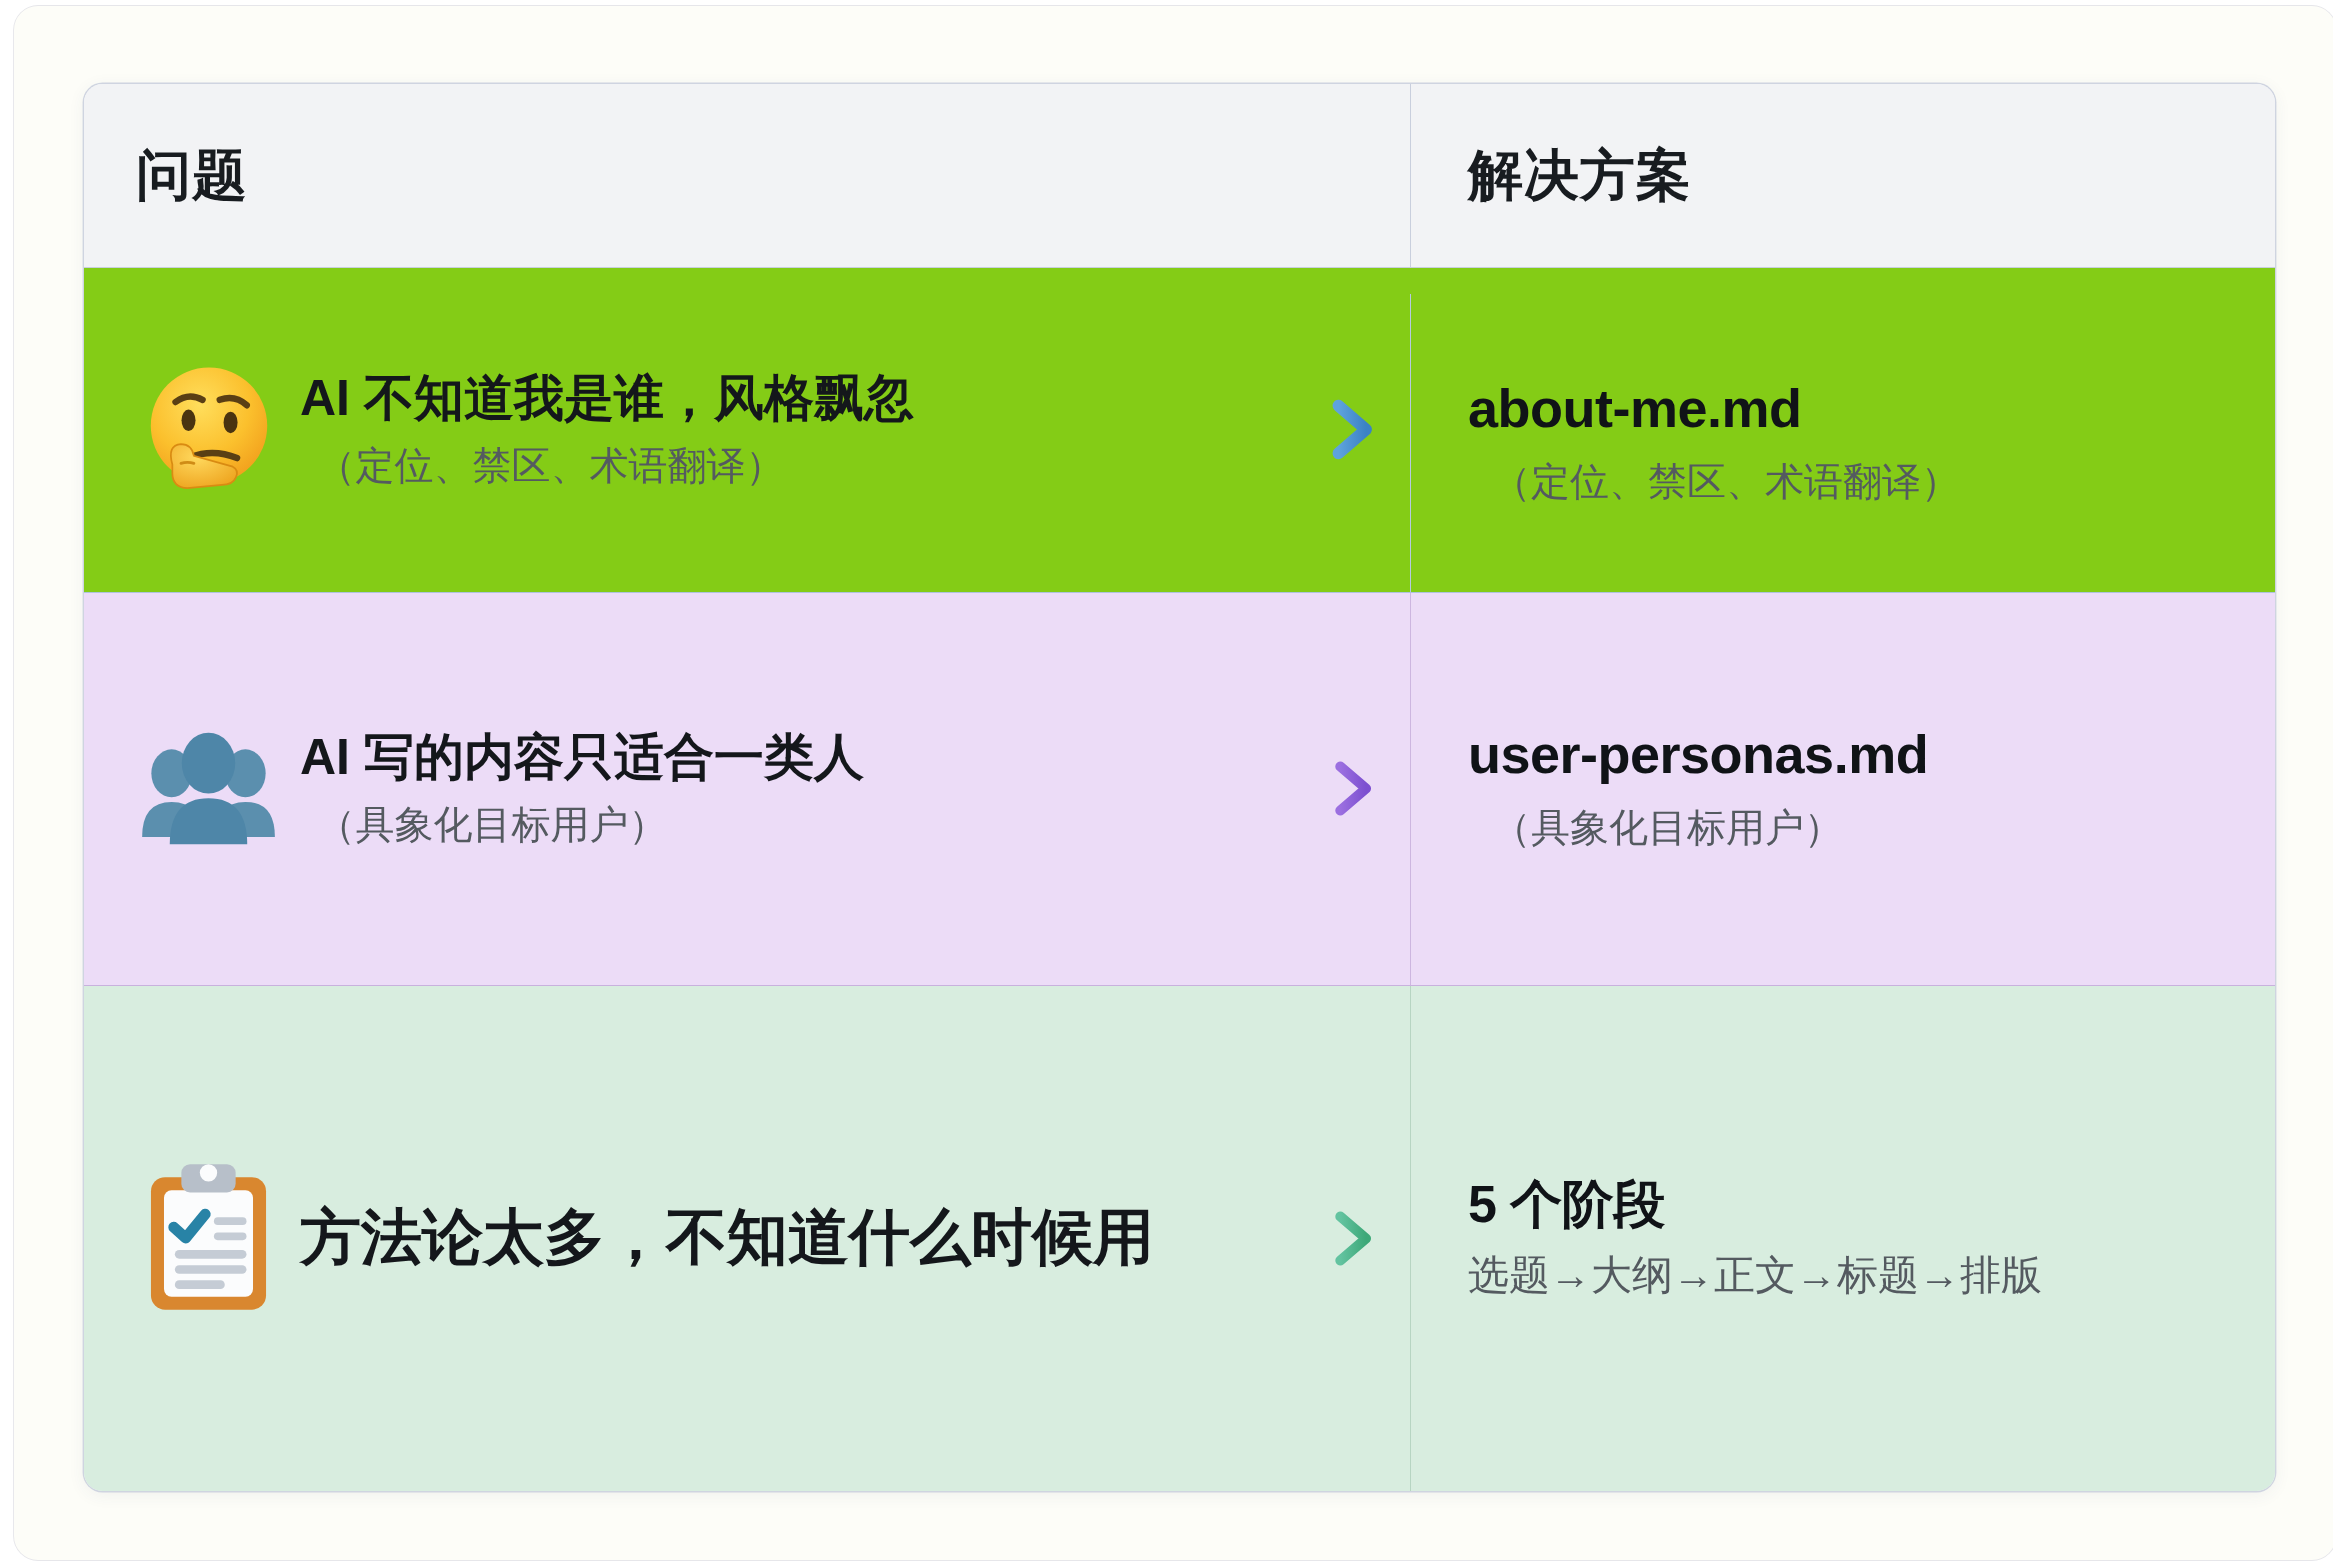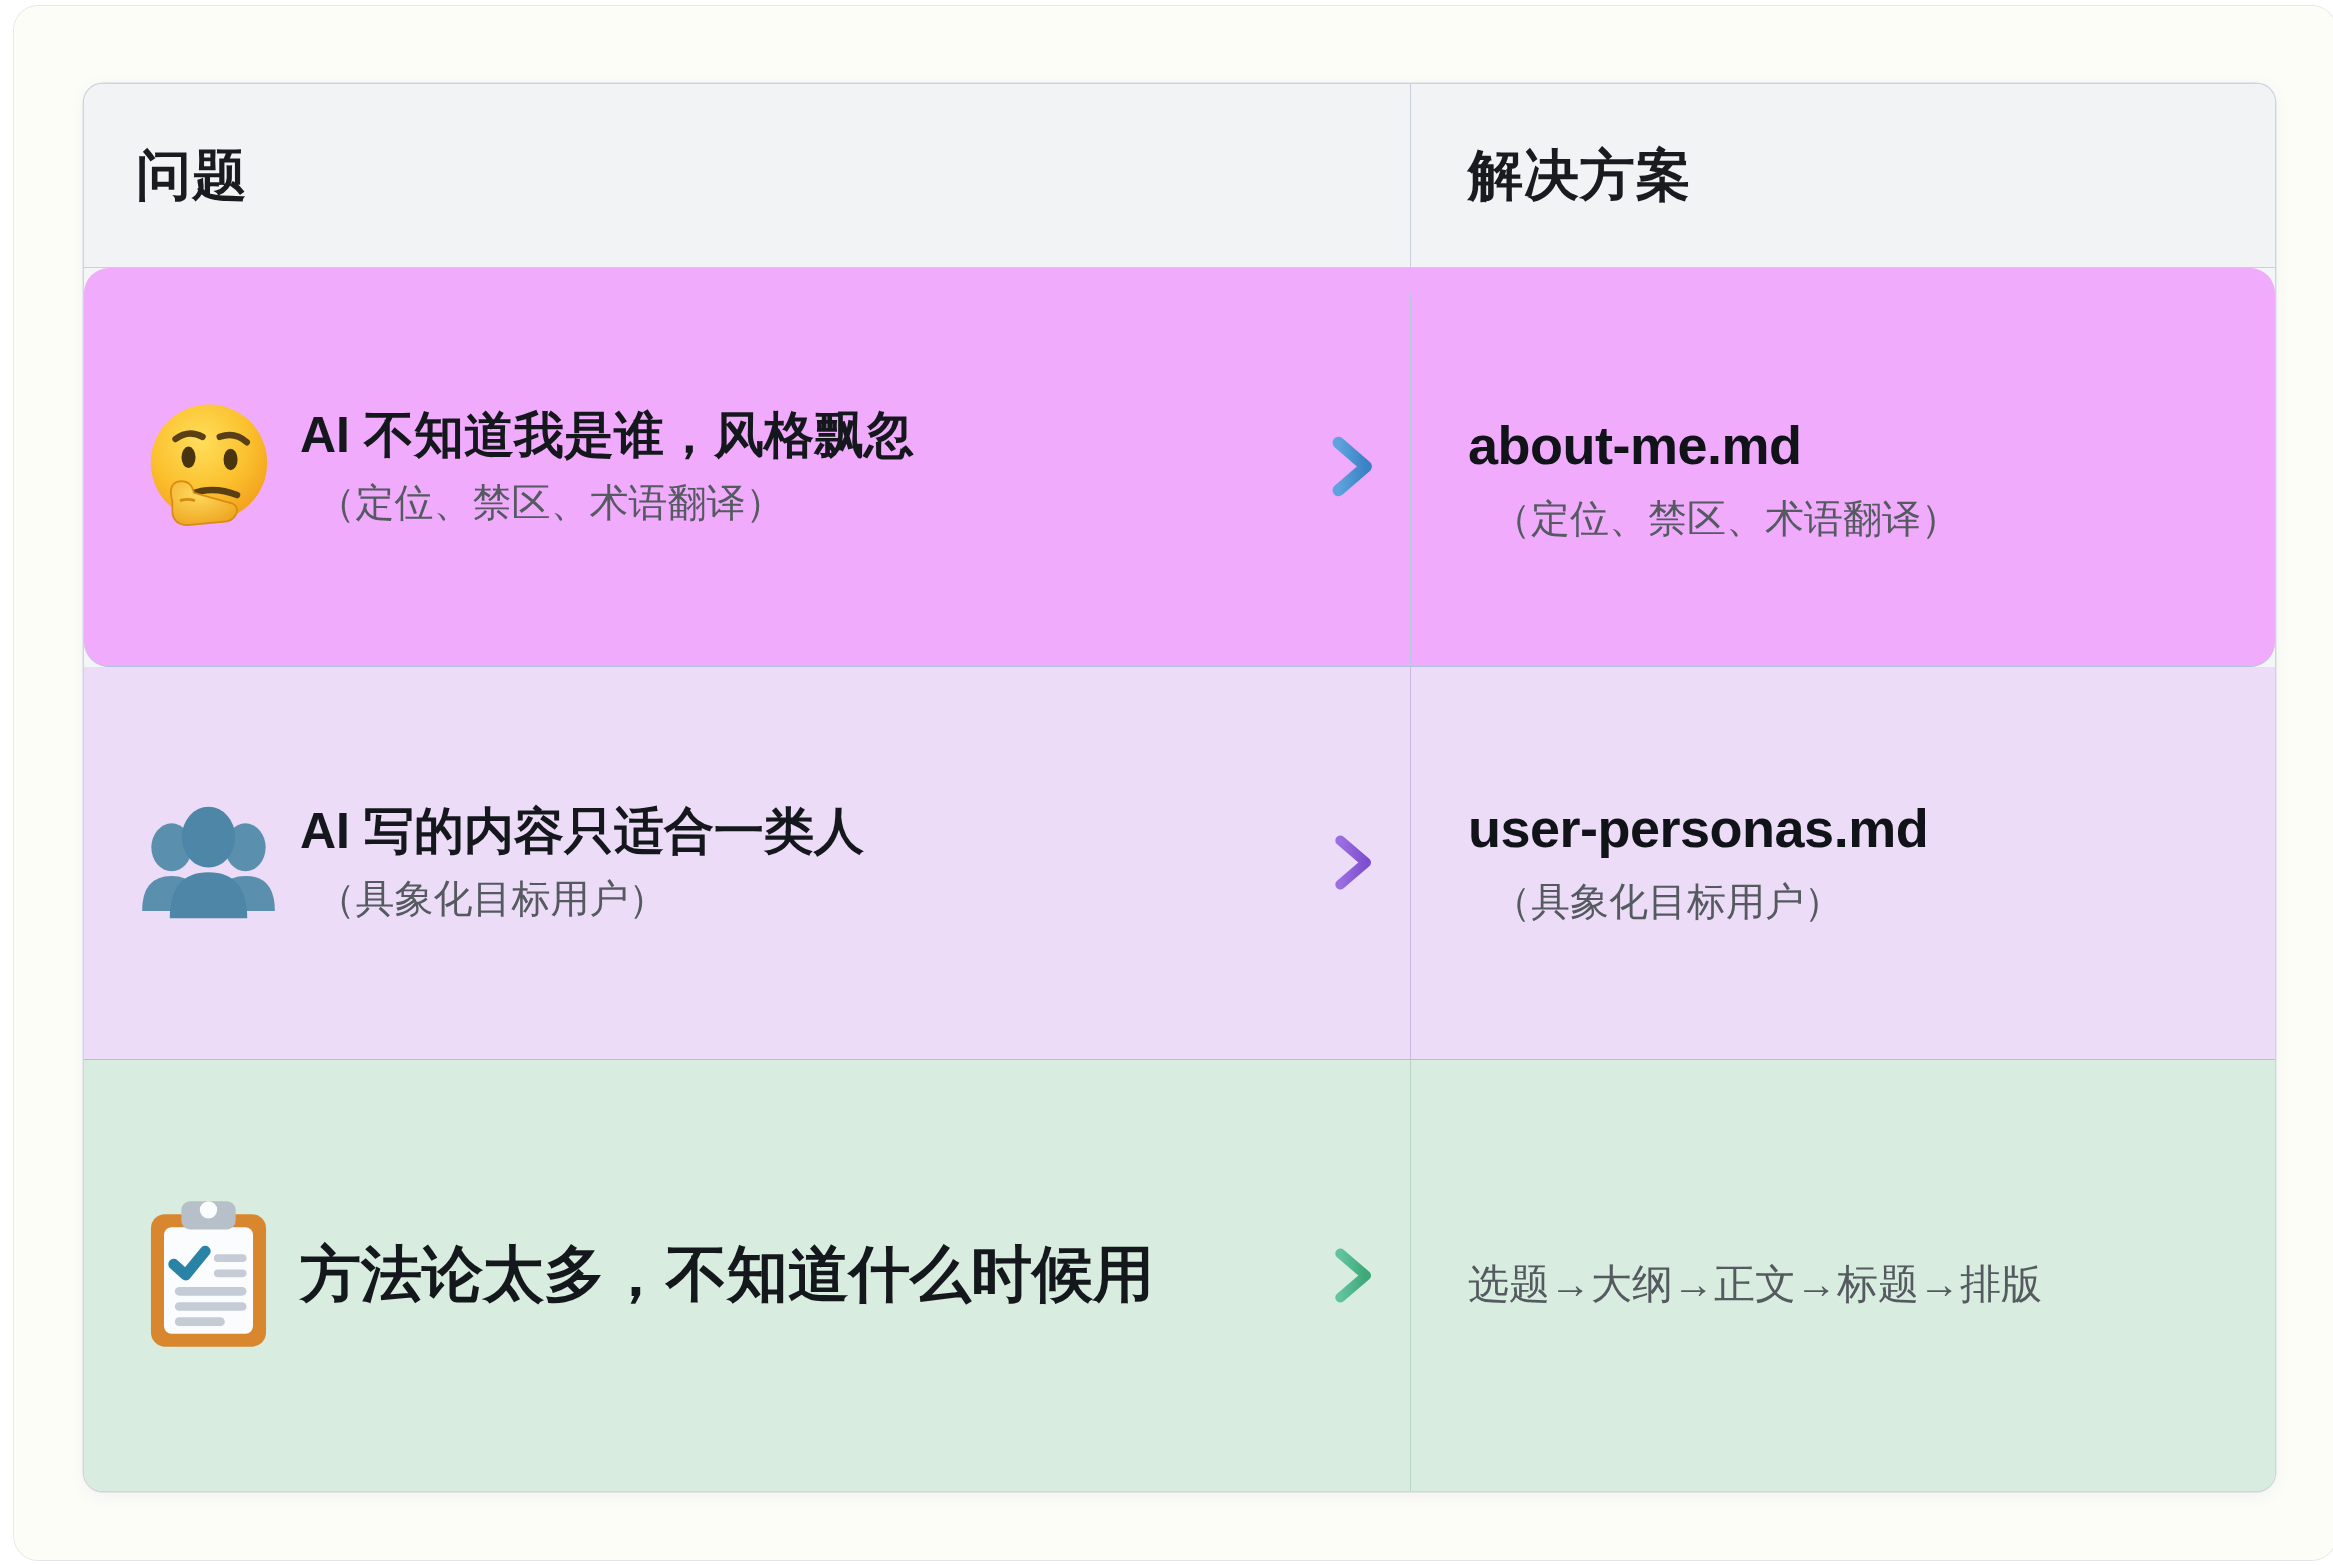--- a/index.html
+++ b/index.html
@@ -65,21 +65,21 @@
     letter-spacing: 0.9px;
     line-height: 1;
   }
 
   
   .row {
     display: flex;
     position: relative;
     box-sizing: border-box;
   }
-  .row-1 { height: 399px; background: #f0abfc; border-bottom: 1.8px solid #aec4dd; border-radius: 25px; }
+  .row-1 { height: 325px; background: #84cc16; border-bottom: 1.8px solid #aec4dd; }
   .row-2 { height: 393px; background: #ecdcf7; border-bottom: 1.8px solid #c8b1dd; }
   .row-3 { flex: 1;       background: #d8eddf; }
 
   .cell-left {
     width: 1326px;
     flex: 0 0 1326px;
     display: flex;
     align-items: center;
     box-sizing: border-box;
     padding-left: 46px;
@@ -316,19 +316,20 @@
                 <stop offset="100%" stop-color="#3da878"></stop>
               </linearGradient>
             </defs>
             <path d="M10 36 H84" stroke="url(#ar3)" stroke-width="11" stroke-linecap="round" fill="none"></path>
             <path d="M60 12 L88 36 L60 60" stroke="url(#ar3)" stroke-width="11" stroke-linecap="round" stroke-linejoin="round" fill="none"></path>
           </svg>
         </div>
       </div>
 
       <div class="cell-right">
+        <span class="solution-title">5 个阶段</span>
         <span class="solution-sub">选题→大纲→正文→标题→排版</span>
       </div>
     </div>
 
   </div>
 </div>
 
 
 </body></html>

